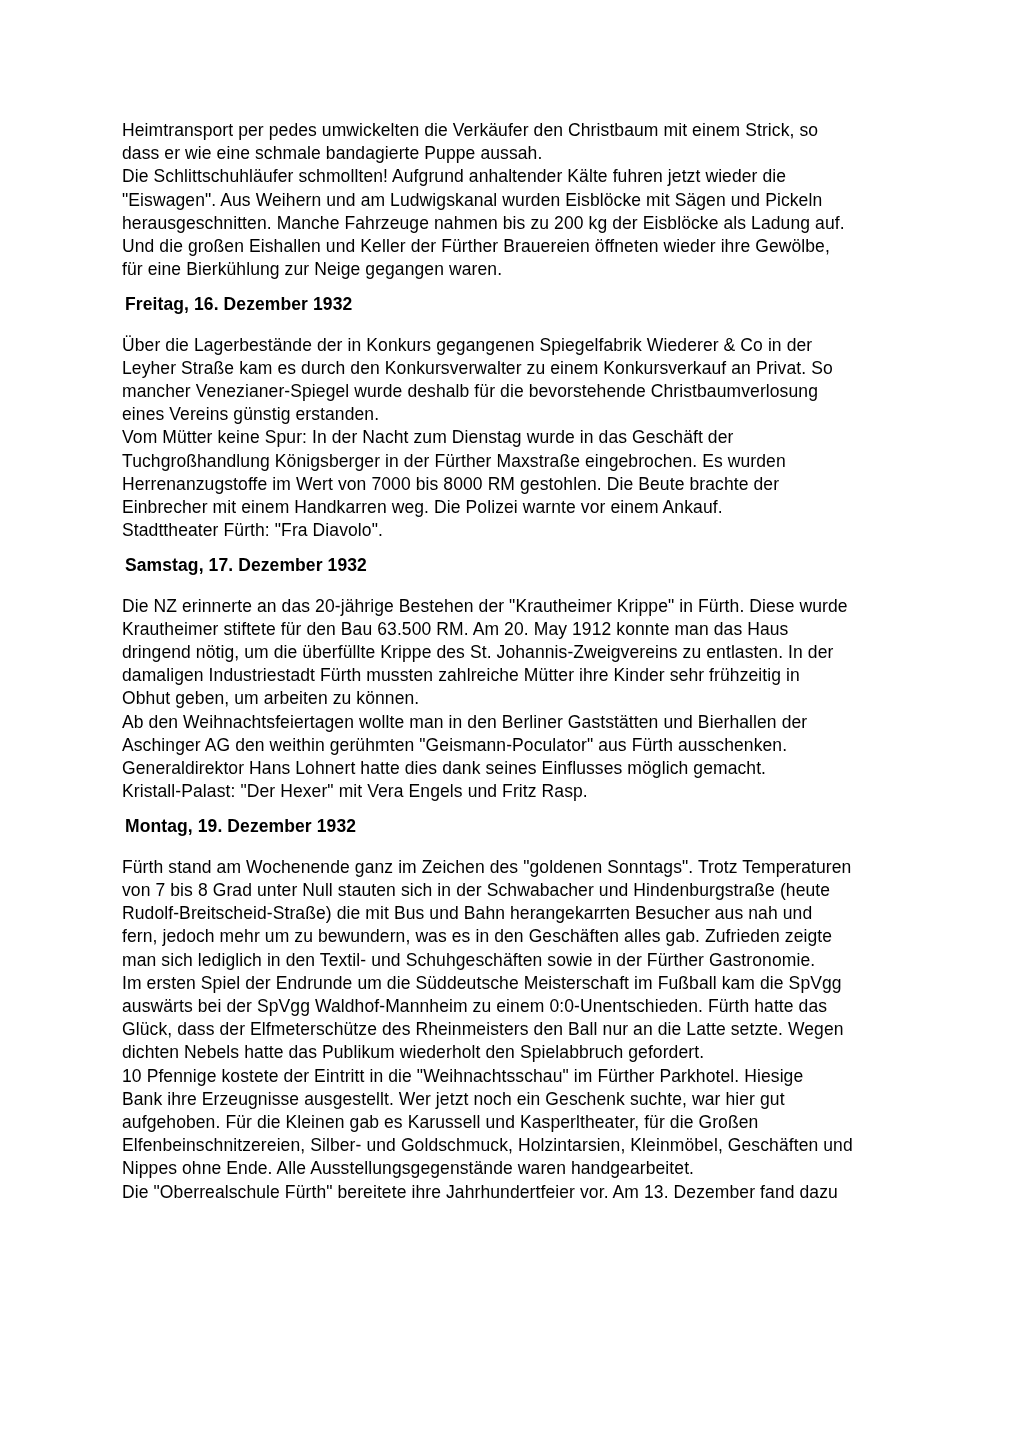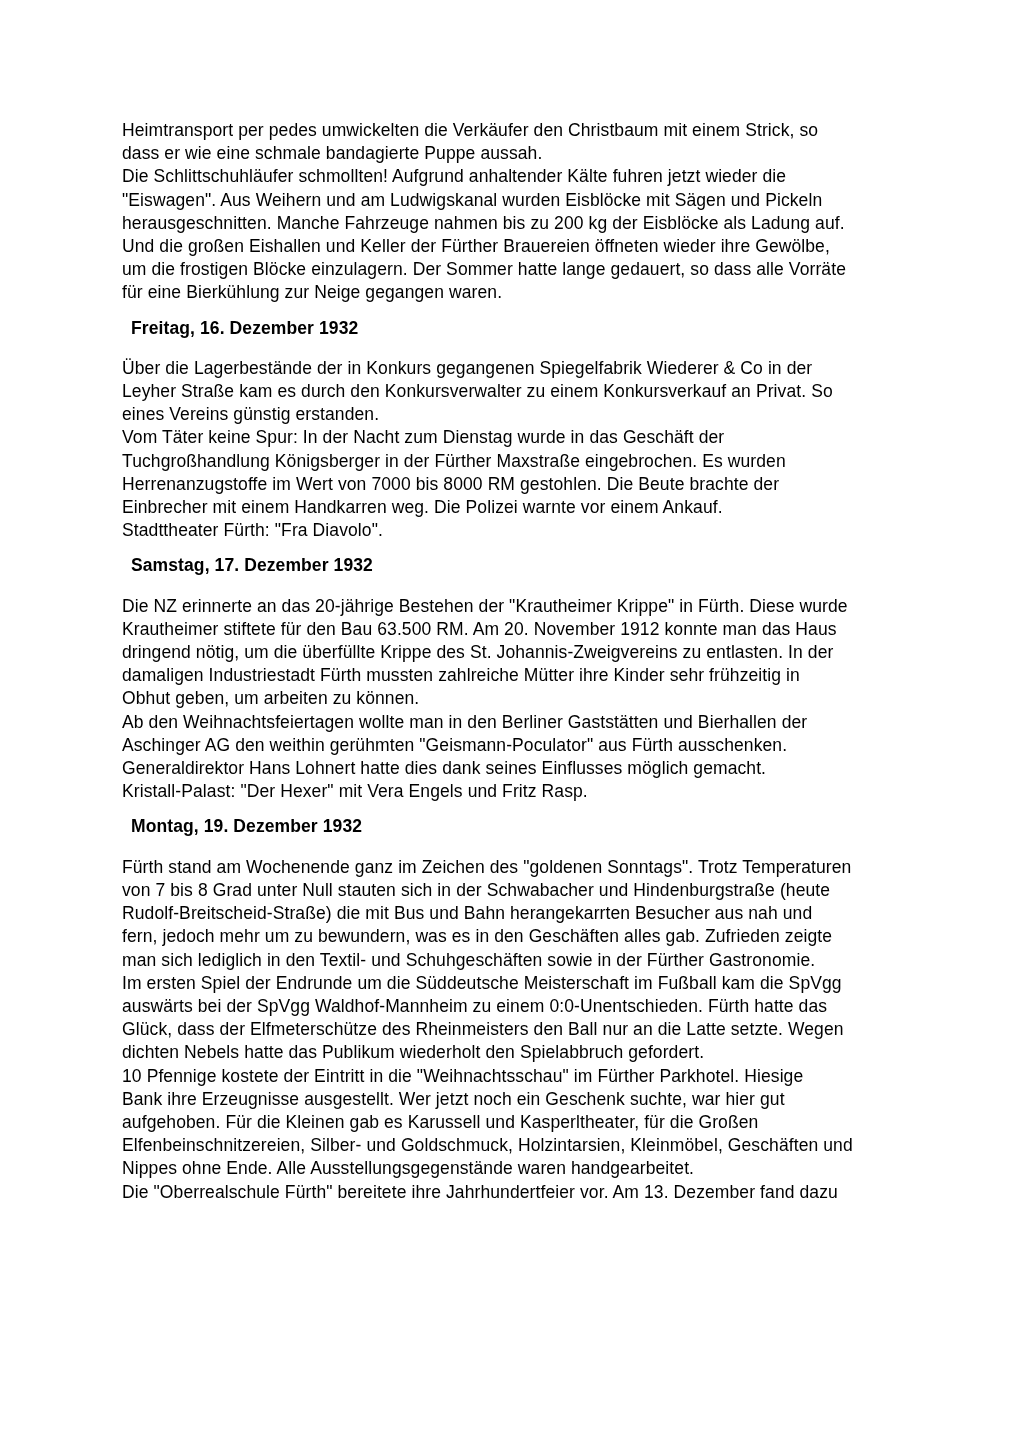--- a/index.html
+++ b/index.html
@@ -19,21 +19,21 @@
     inset: 0;
     background: var(--page-bg, #ffffff);
     padding-left: 11px;
   }
   .content {
     position: absolute;
     left: 122px;
     top: 119px;
     width: 790px;
   }
-  .block { margin: 9px; }
+  .block { margin: 3px; }
   .block.paragraph { margin: 0; }
   .block.heading {
     font-weight: 700;
     margin-top: 12px;
     margin-bottom: 17px;
   }
   .line {
     font-size: 17.5px;
     line-height: 23.2px;
     color: var(--text-color, #000000);
@@ -46,42 +46,42 @@
 
 <div class="page">
   <div class="content" id="document-content">
       <div class="block paragraph">
         <div class="line">Heimtransport per pedes umwickelten die Verkäufer den Christbaum mit einem Strick, so</div>
         <div class="line">dass er wie eine schmale bandagierte Puppe aussah.</div>
         <div class="line">Die Schlittschuhläufer schmollten! Aufgrund anhaltender Kälte fuhren jetzt wieder die</div>
         <div class="line">"Eiswagen". Aus Weihern und am Ludwigskanal wurden Eisblöcke mit Sägen und Pickeln</div>
         <div class="line">herausgeschnitten. Manche Fahrzeuge nahmen bis zu 200 kg der Eisblöcke als Ladung auf.</div>
         <div class="line">Und die großen Eishallen und Keller der Fürther Brauereien öffneten wieder ihre Gewölbe,</div>
-        <div class="line">um die frostigen Blöcke einzulagern. Der Sommer hatte lange gedauert, so dass alle Vorräte</div>
         <div class="line">für eine Bierkühlung zur Neige gegangen waren.</div>
       </div>
       <div class="block heading">
         <div class="line">Freitag, 16. Dezember 1932</div>
       </div>
       <div class="block paragraph">
         <div class="line">Über die Lagerbestände der in Konkurs gegangenen Spiegelfabrik Wiederer &amp; Co in der</div>
         <div class="line">Leyher Straße kam es durch den Konkursverwalter zu einem Konkursverkauf an Privat. So</div>
+        <div class="line">mancher Venezianer-Spiegel wurde deshalb für die bevorstehende Christbaumverlosung</div>
         <div class="line">eines Vereins günstig erstanden.</div>
-        <div class="line">Vom Täter keine Spur: In der Nacht zum Dienstag wurde in das Geschäft der</div>
+        <div class="line">Vom Mütter keine Spur: In der Nacht zum Dienstag wurde in das Geschäft der</div>
         <div class="line">Tuchgroßhandlung Königsberger in der Fürther Maxstraße eingebrochen. Es wurden</div>
         <div class="line">Herrenanzugstoffe im Wert von 7000 bis 8000 RM gestohlen. Die Beute brachte der</div>
         <div class="line">Einbrecher mit einem Handkarren weg. Die Polizei warnte vor einem Ankauf.</div>
         <div class="line">Stadttheater Fürth: "Fra Diavolo".</div>
       </div>
       <div class="block heading">
         <div class="line">Samstag, 17. Dezember 1932</div>
       </div>
       <div class="block paragraph">
         <div class="line">Die NZ erinnerte an das 20-jährige Bestehen der "Krautheimer Krippe" in Fürth. Diese wurde</div>
-        <div class="line">Krautheimer stiftete für den Bau 63.500 RM. Am 20. November 1912 konnte man das Haus</div>
+        <div class="line">Krautheimer stiftete für den Bau 63.500 RM. Am 20. May 1912 konnte man das Haus</div>
         <div class="line">dringend nötig, um die überfüllte Krippe des St. Johannis-Zweigvereins zu entlasten. In der</div>
         <div class="line">damaligen Industriestadt Fürth mussten zahlreiche Mütter ihre Kinder sehr frühzeitig in</div>
         <div class="line">Obhut geben, um arbeiten zu können.</div>
         <div class="line">Ab den Weihnachtsfeiertagen wollte man in den Berliner Gaststätten und Bierhallen der</div>
         <div class="line">Aschinger AG den weithin gerühmten "Geismann-Poculator" aus Fürth ausschenken.</div>
         <div class="line">Generaldirektor Hans Lohnert hatte dies dank seines Einflusses möglich gemacht.</div>
         <div class="line">Kristall-Palast: "Der Hexer" mit Vera Engels und Fritz Rasp.</div>
       </div>
       <div class="block heading">
         <div class="line">Montag, 19. Dezember 1932</div>

